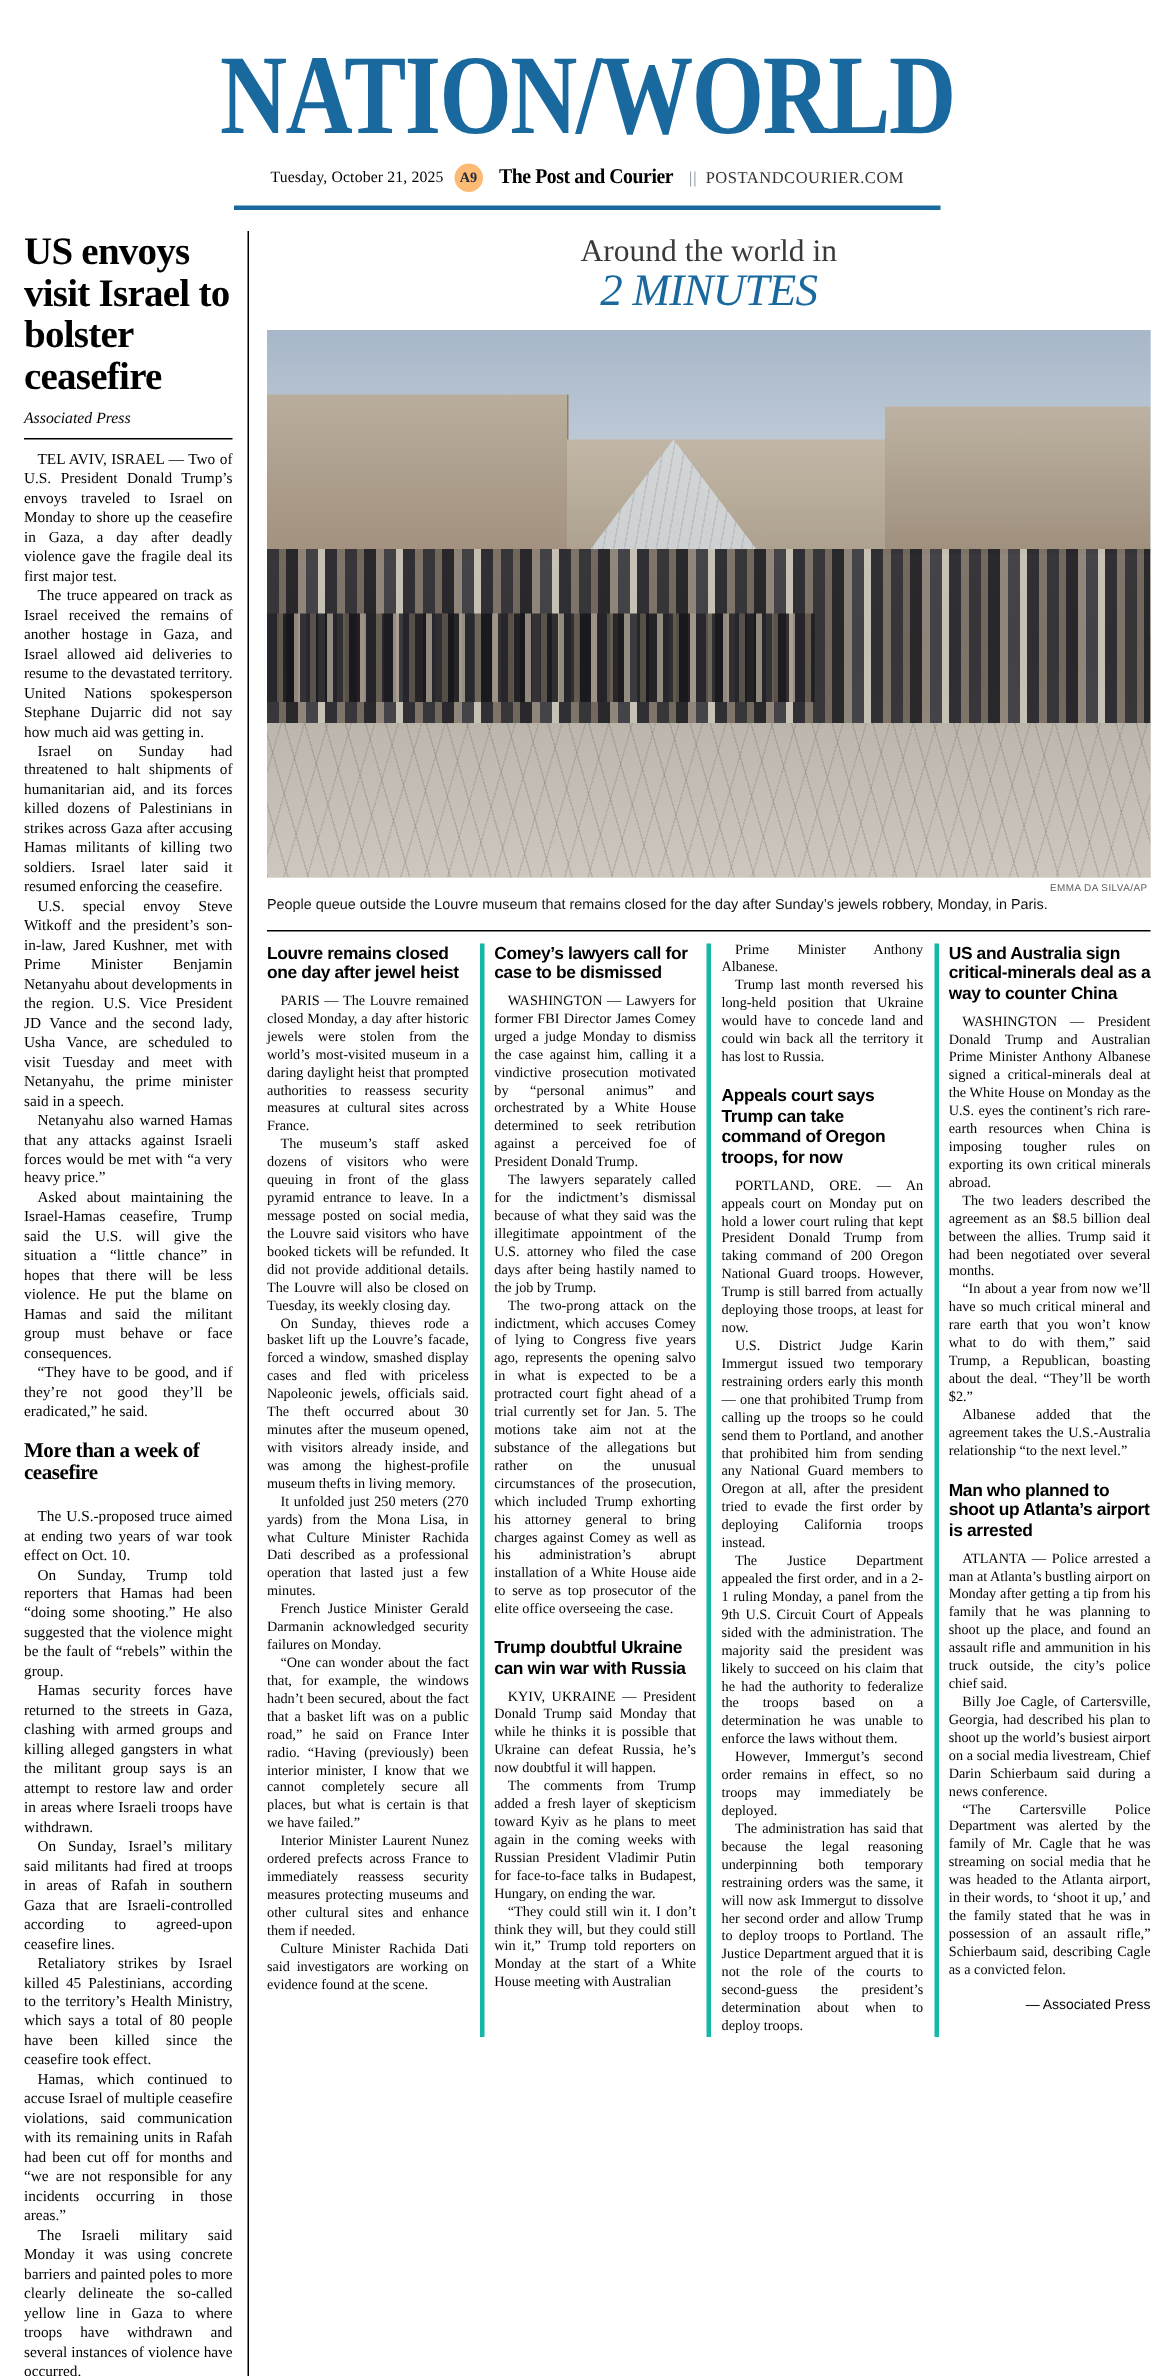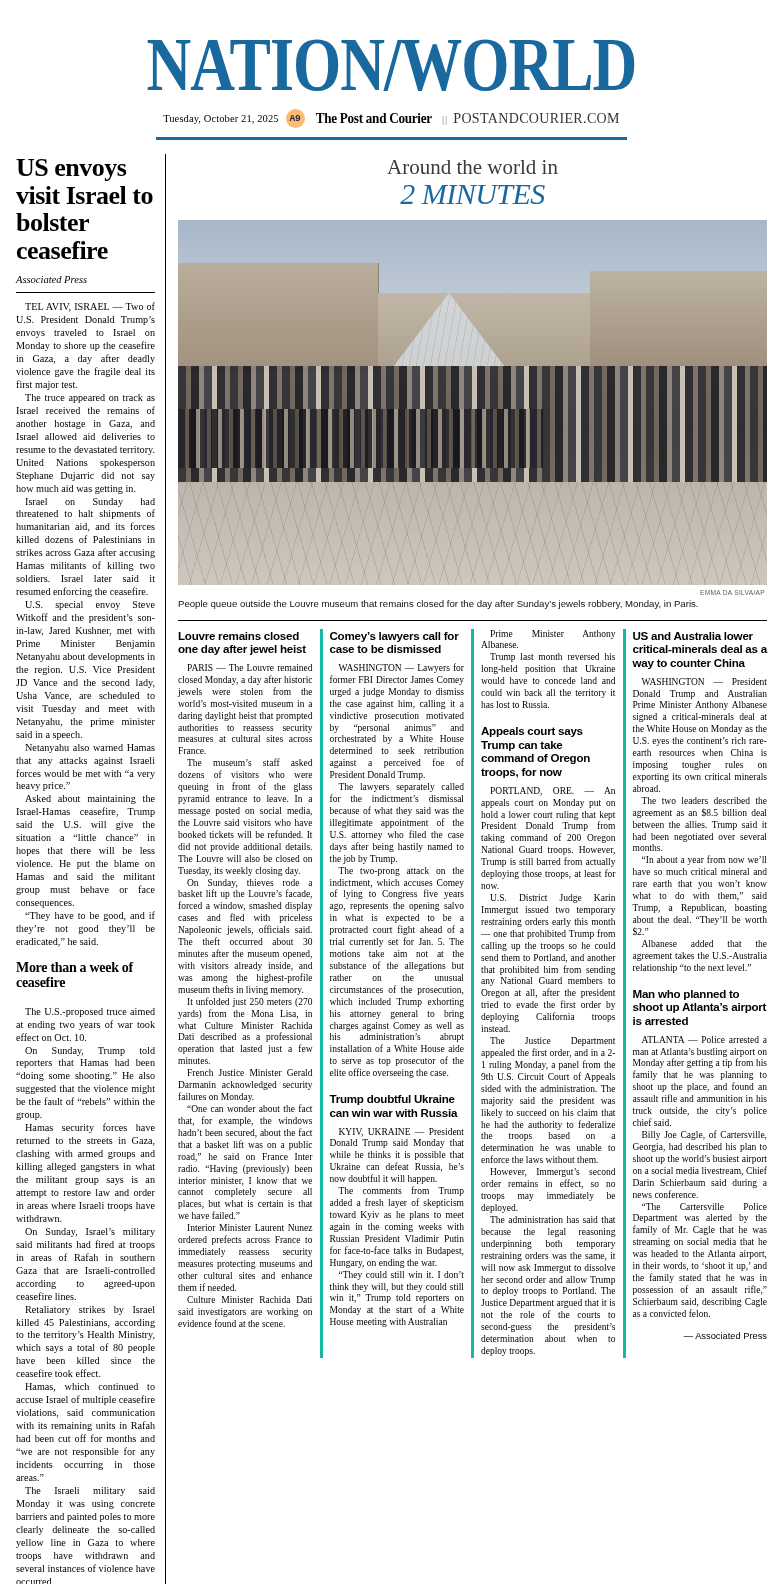--- a/index.html
+++ b/index.html
@@ -20,28 +20,28 @@
     margin:0 auto;
   }
   .masthead-sub{
     margin-top:22px;display:flex;align-items:center;justify-content:center;gap:7px;
     font-size:10.5px;white-space:nowrap;
   }
   .md-date{font-family:"Liberation Serif",serif;font-weight:400;letter-spacing:.1px;font-size:10.5px;}
   .md-page{
     display:inline-flex;align-items:center;justify-content:center;
     width:19px;height:19px;border-radius:50%;background:#fdba74;
-    font-family:Liberation Mono, monospace;font-weight:700;font-size:9.5px;color:#1b2a3a;text-align:right;
+    font-family:Liberation Serif, serif;font-weight:700;font-size:9.5px;color:#1b2a3a;text-align:right;
   }
   .md-paper{
     font-family:"Liberation Serif",serif;font-weight:700;font-size:14px;
     letter-spacing:-.3px;transform:scaleX(.94);
   }
   .md-sep{color:#7c8a99;font-size:11px;letter-spacing:-1px;}
-  .md-url{font-family:"Liberation Serif",serif;font-size:14px;letter-spacing:.35px;color:#333;}
+  .md-url{font-family:"Liberation Serif",serif;font-size:11px;letter-spacing:.35px;color:#333;}
   .masthead-rule{height:3px;background:#19689e;margin:9px 140px 0 140px;}
 
   
   .main-grid{display:flex;margin-top:14px;}
   .col-left{width:150px;flex:0 0 150px;padding-right:10px;box-sizing:border-box;
     border-right:1px solid #000;}
   .col-right{flex:1;padding-left:12px;box-sizing:border-box;}
 
   .lead-hed{
     font-family:"Liberation Serif",serif;font-weight:700;
@@ -236,21 +236,21 @@
           <div class="body-text">
             <p>PORTLAND, ORE. — An appeals court on Monday put on hold a lower court ruling that kept President Donald Trump from taking command of 200 Oregon National Guard troops. However, Trump is still barred from actually deploying those troops, at least for now.</p>
             <p>U.S. District Judge Karin Immergut issued two temporary restraining orders early this month — one that prohibited Trump from calling up the troops so he could send them to Portland, and another that prohibited him from sending any National Guard members to Oregon at all, after the president tried to evade the first order by deploying California troops instead.</p>
             <p>The Justice Department appealed the first order, and in a 2-1 ruling Monday, a panel from the 9th U.S. Circuit Court of Appeals sided with the administration. The majority said the president was likely to succeed on his claim that he had the authority to federalize the troops based on a determination he was unable to enforce the laws without them.</p>
             <p>However, Immergut’s second order remains in effect, so no troops may immediately be deployed.</p>
             <p>The administration has said that because the legal reasoning underpinning both temporary restraining orders was the same, it will now ask Immergut to dissolve her second order and allow Trump to deploy troops to Portland. The Justice Department argued that it is not the role of the courts to second-guess the president’s determination about when to deploy troops.</p>
           </div>
         </div>
 
         <div class="brief-col">
-          <h3 class="brief-hed">US and Australia lower critical-minerals deal as a way to counter China</h3>
+          <h3 class="brief-hed">US and Australia sign critical-minerals deal as a way to counter China</h3>
           <div class="body-text">
             <p>WASHINGTON — President Donald Trump and Australian Prime Minister Anthony Albanese signed a critical-minerals deal at the White House on Monday as the U.S. eyes the continent’s rich rare-earth resources when China is imposing tougher rules on exporting its own critical minerals abroad.</p>
             <p>The two leaders described the agreement as an $8.5 billion deal between the allies. Trump said it had been negotiated over several months.</p>
             <p>“In about a year from now we’ll have so much critical mineral and rare earth that you won’t know what to do with them,” said Trump, a Republican, boasting about the deal. “They’ll be worth $2.”</p>
             <p>Albanese added that the agreement takes the U.S.-Australia relationship “to the next level.”</p>
           </div>
           <h3 class="brief-hed spaced">Man who planned to shoot up Atlanta’s airport is arrested</h3>
           <div class="body-text">
             <p>ATLANTA — Police arrested a man at Atlanta’s bustling airport on Monday after getting a tip from his family that he was planning to shoot up the place, and found an assault rifle and ammunition in his truck outside, the city’s police chief said.</p>
             <p>Billy Joe Cagle, of Cartersville, Georgia, had described his plan to shoot up the world’s busiest airport on a social media livestream, Chief Darin Schierbaum said during a news conference.</p>

